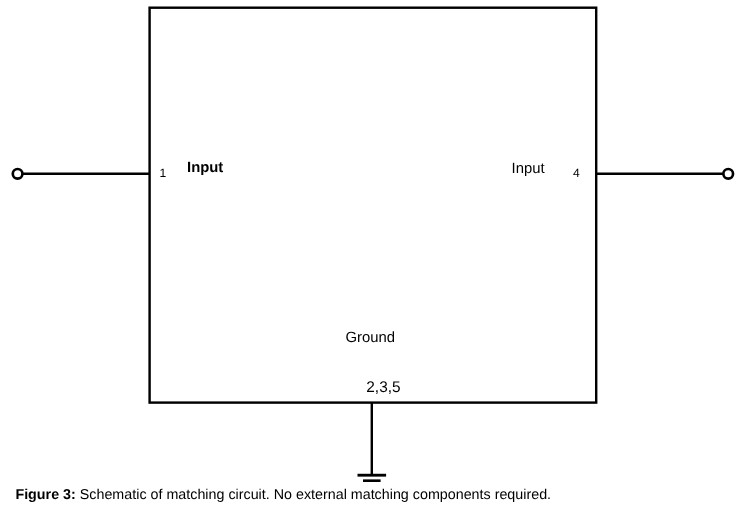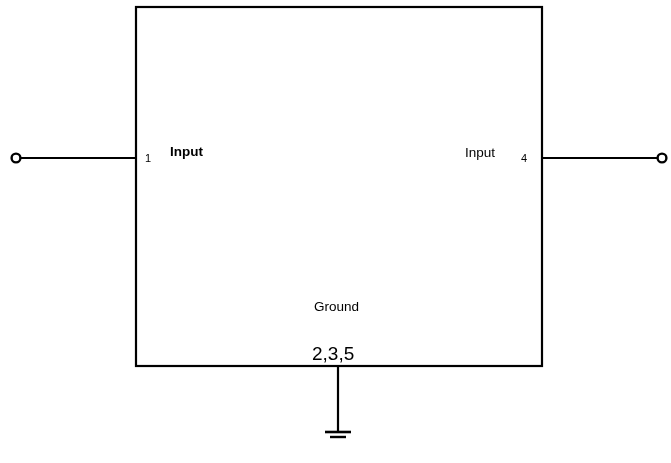--- a/index.html
+++ b/index.html
@@ -51,23 +51,23 @@
     left: 521px;
     top: 152px;
     font-size: 11px;
   }
   #label-ground {
     left: 314px;
     top: 299px;
     font-size: 13.5px;
   }
   #label-pin-235 {
-    left: 312px;
+    left: 333px;
     top: 343px;
-    font-size: 19px;
+    font-size: 14px;
   }
   #figure-caption {
     position: absolute;
     left: 14px;
     top: 442px;
     font-size: 13px;
     line-height: 16px;
     white-space: nowrap;
   }
   #figure-caption .cap-label {
@@ -103,14 +103,17 @@
   <span class="lbl" id="label-pin-1">1</span>
 
   <span class="lbl" id="label-output">Input</span>
 
   <span class="lbl" id="label-pin-4">4</span>
 
   <span class="lbl" id="label-ground">Ground</span>
 
   <span class="lbl" id="label-pin-235">2,3,5</span>
 
+  <div id="figure-caption">
+    <span class="cap-label">Figure 3:</span><span> Schematic of matching circuit. No external matching components required.</span>
+  </div>
 
 </div>
 
 </body></html>

